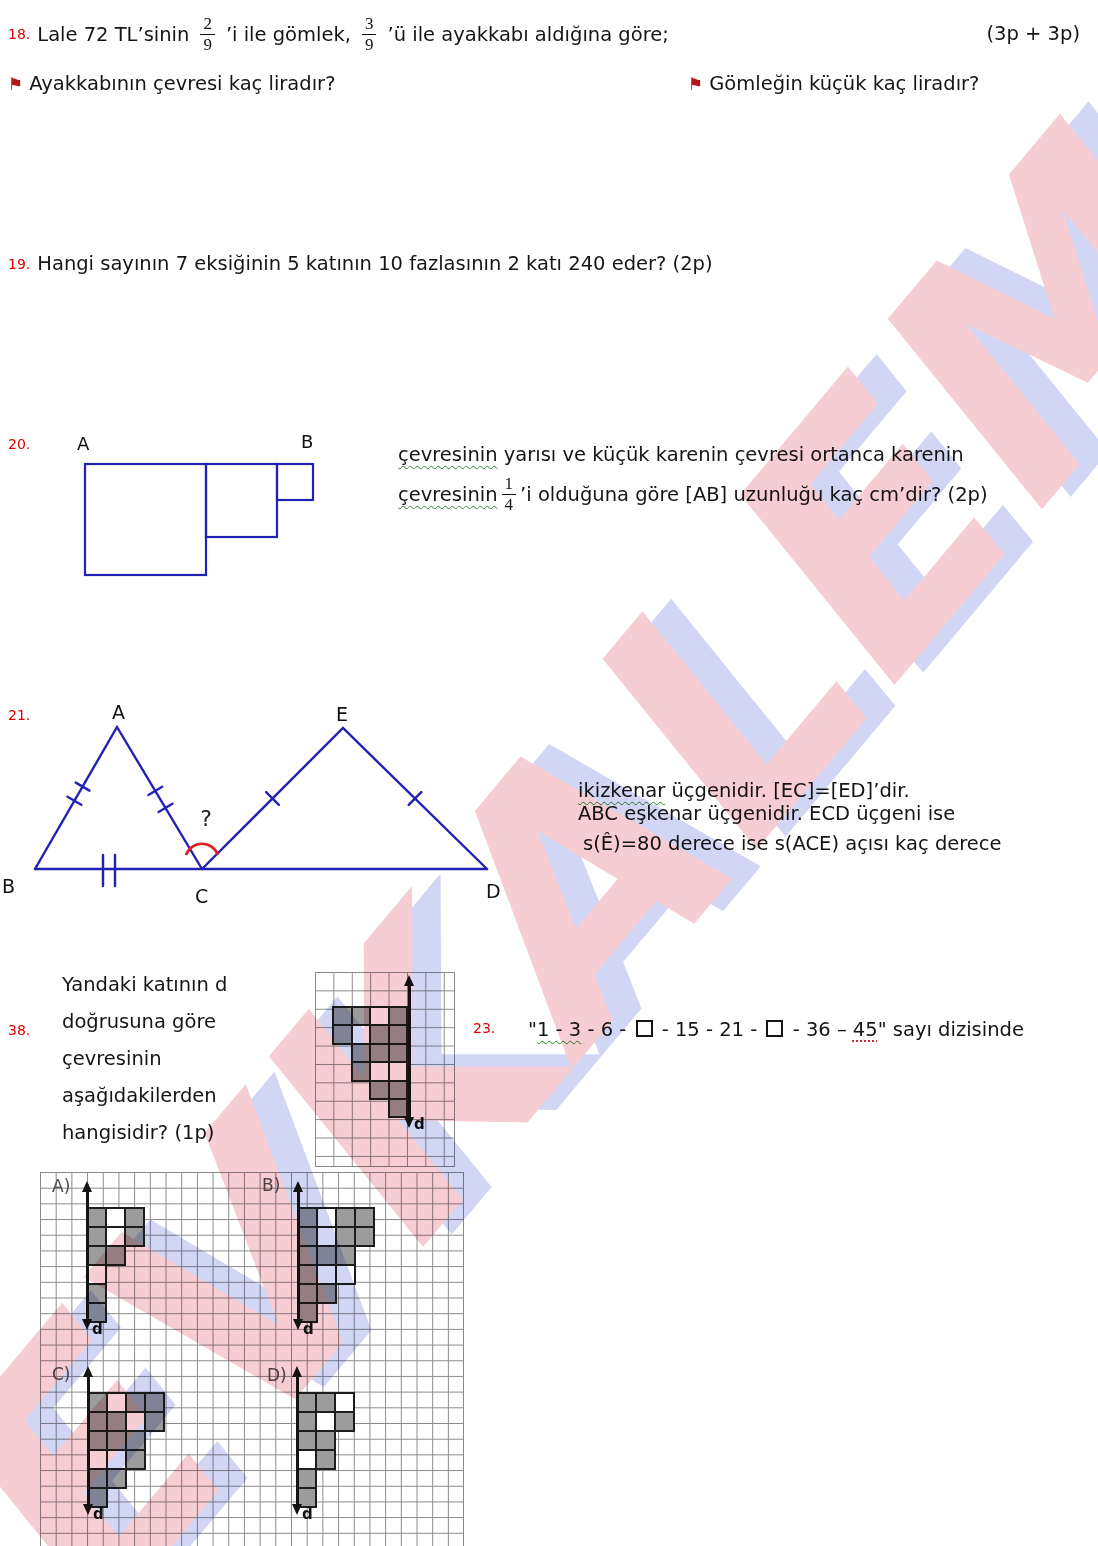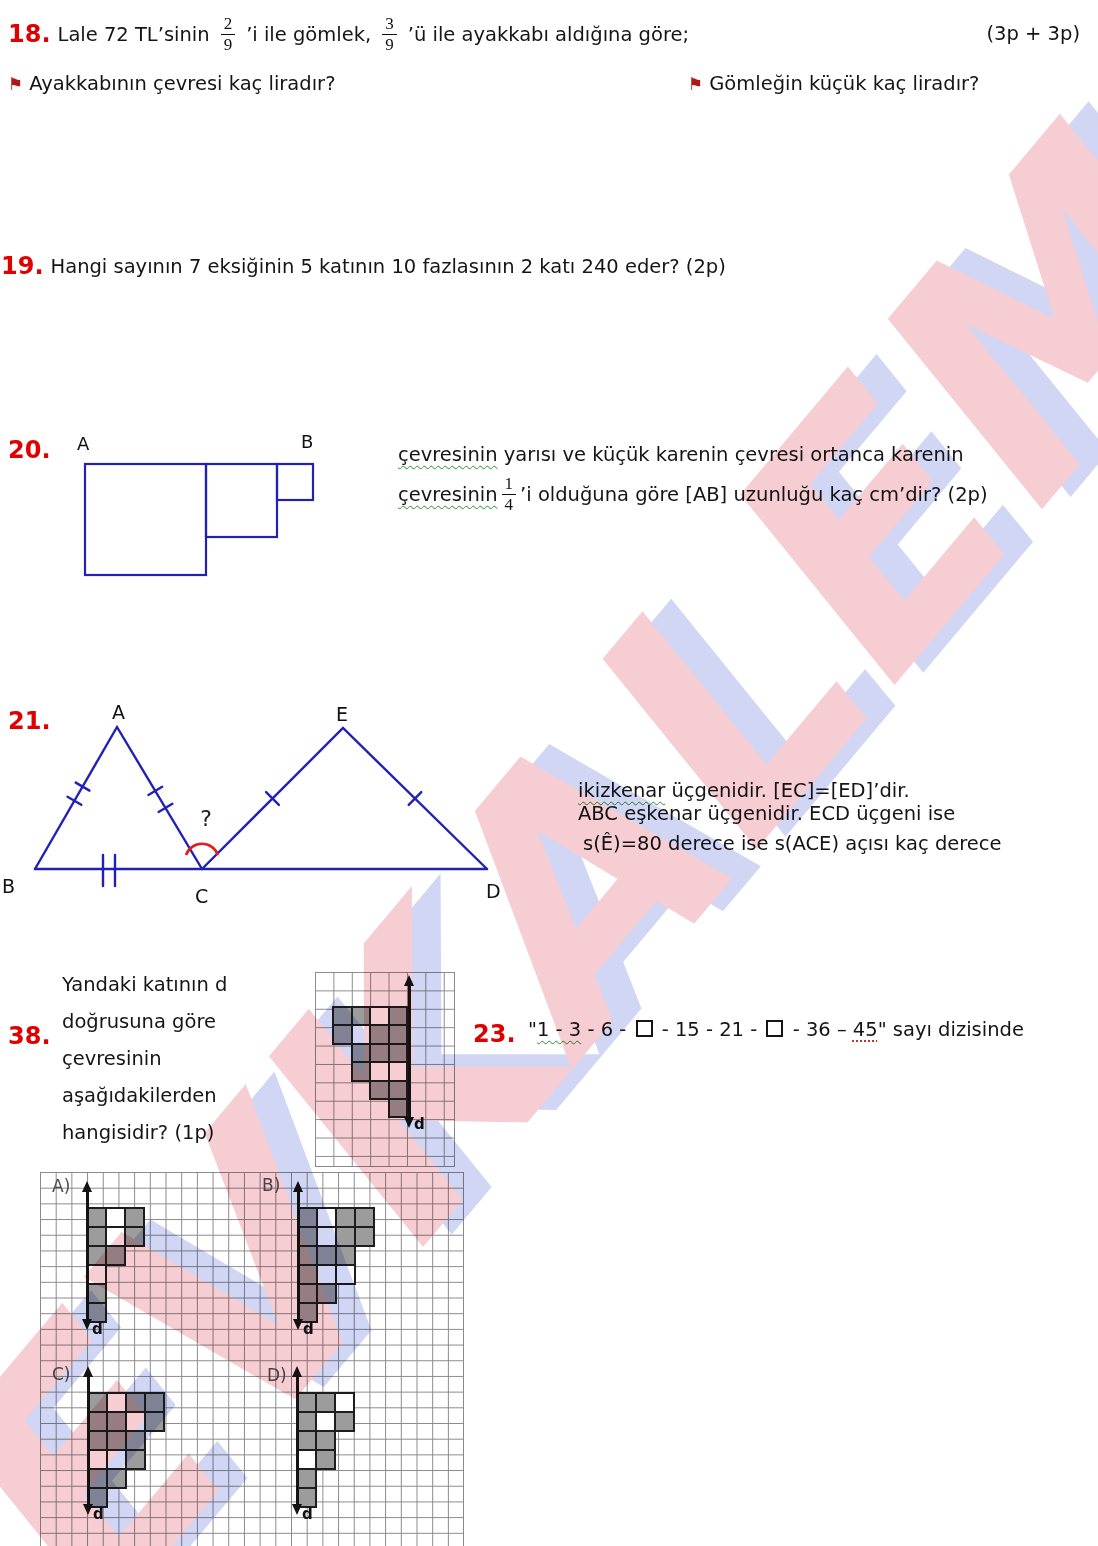--- a/index.html
+++ b/index.html
@@ -1,19 +1,19 @@
 <!DOCTYPE html>
 <html><head>
 <meta charset="utf-8">
 <style>
   html,body{margin:0;padding:0;}
   body{width:1098px;height:1546px;position:relative;overflow:hidden;background:#fff;
        font-family:"DejaVu Sans",sans-serif;color:#111;}
   .abs{position:absolute;}
-  .qnum{color:#e00000;font-weight:bold;font-size:24px;}
+  .qnum{color:#e00000;font-weight:normal;font-size:14px;}
   .btxt{font-size:19.5px;color:#151515;}
   .qrow{position:absolute;display:flex;align-items:center;gap:7px;}
   .frac{display:inline-flex;flex-direction:column;align-items:center;
         font-family:"Liberation Serif",serif;font-size:17px;line-height:1.15;margin:0 4px;}
   .frac .fn{border-bottom:1.4px solid #111;padding:0 3px;}
   .frac .fd{padding:0 3px;}
   .flag{color:#b01818;font-size:17px;margin-right:6px;}
   .u-gw{text-decoration-line:underline;text-decoration-style:wavy;text-decoration-color:#2e8b2e;
         text-decoration-thickness:1px;text-underline-offset:4px;}
   .u-rd{text-decoration-line:underline;text-decoration-style:dotted;text-decoration-color:#c03030;
@@ -58,21 +58,21 @@
 </div>
 <div class="abs btxt" style="right:18px;top:22px;">(3p + 3p)</div>
 
 <div class="abs" style="left:8px;top:72px;">
   <span class="flag">⚑</span><span class="btxt">Ayakkabının çevresi kaç liradır?</span>
 </div>
 <div class="abs" style="left:688px;top:72px;">
   <span class="flag">⚑</span><span class="btxt">Gömleğin küçük kaç liradır?</span>
 </div>
 
-<div class="qrow" style="left:1px;top:252px;">
+<div class="qrow" style="left:8px;top:252px;">
   <span class="qnum">19.</span>
   <span class="btxt">Hangi sayının 7 eksiğinin 5 katının 10 fazlasının 2 katı 240 eder? (2p)</span>
 </div>
 
 <div class="abs qnum" style="left:8px;top:436px;">20.</div>
 
 <svg class="abs" style="left:60px;top:420px;" width="280" height="170" viewBox="60 420 280 170">
   <rect x="85" y="464" width="121" height="111" fill="none" stroke="#2121b5" stroke-width="2.2"></rect>
   <rect x="206" y="464" width="71" height="73" fill="none" stroke="#2121b5" stroke-width="2.2"></rect>
   <rect x="277" y="464" width="36" height="36" fill="none" stroke="#2121b5" stroke-width="2.2"></rect>

